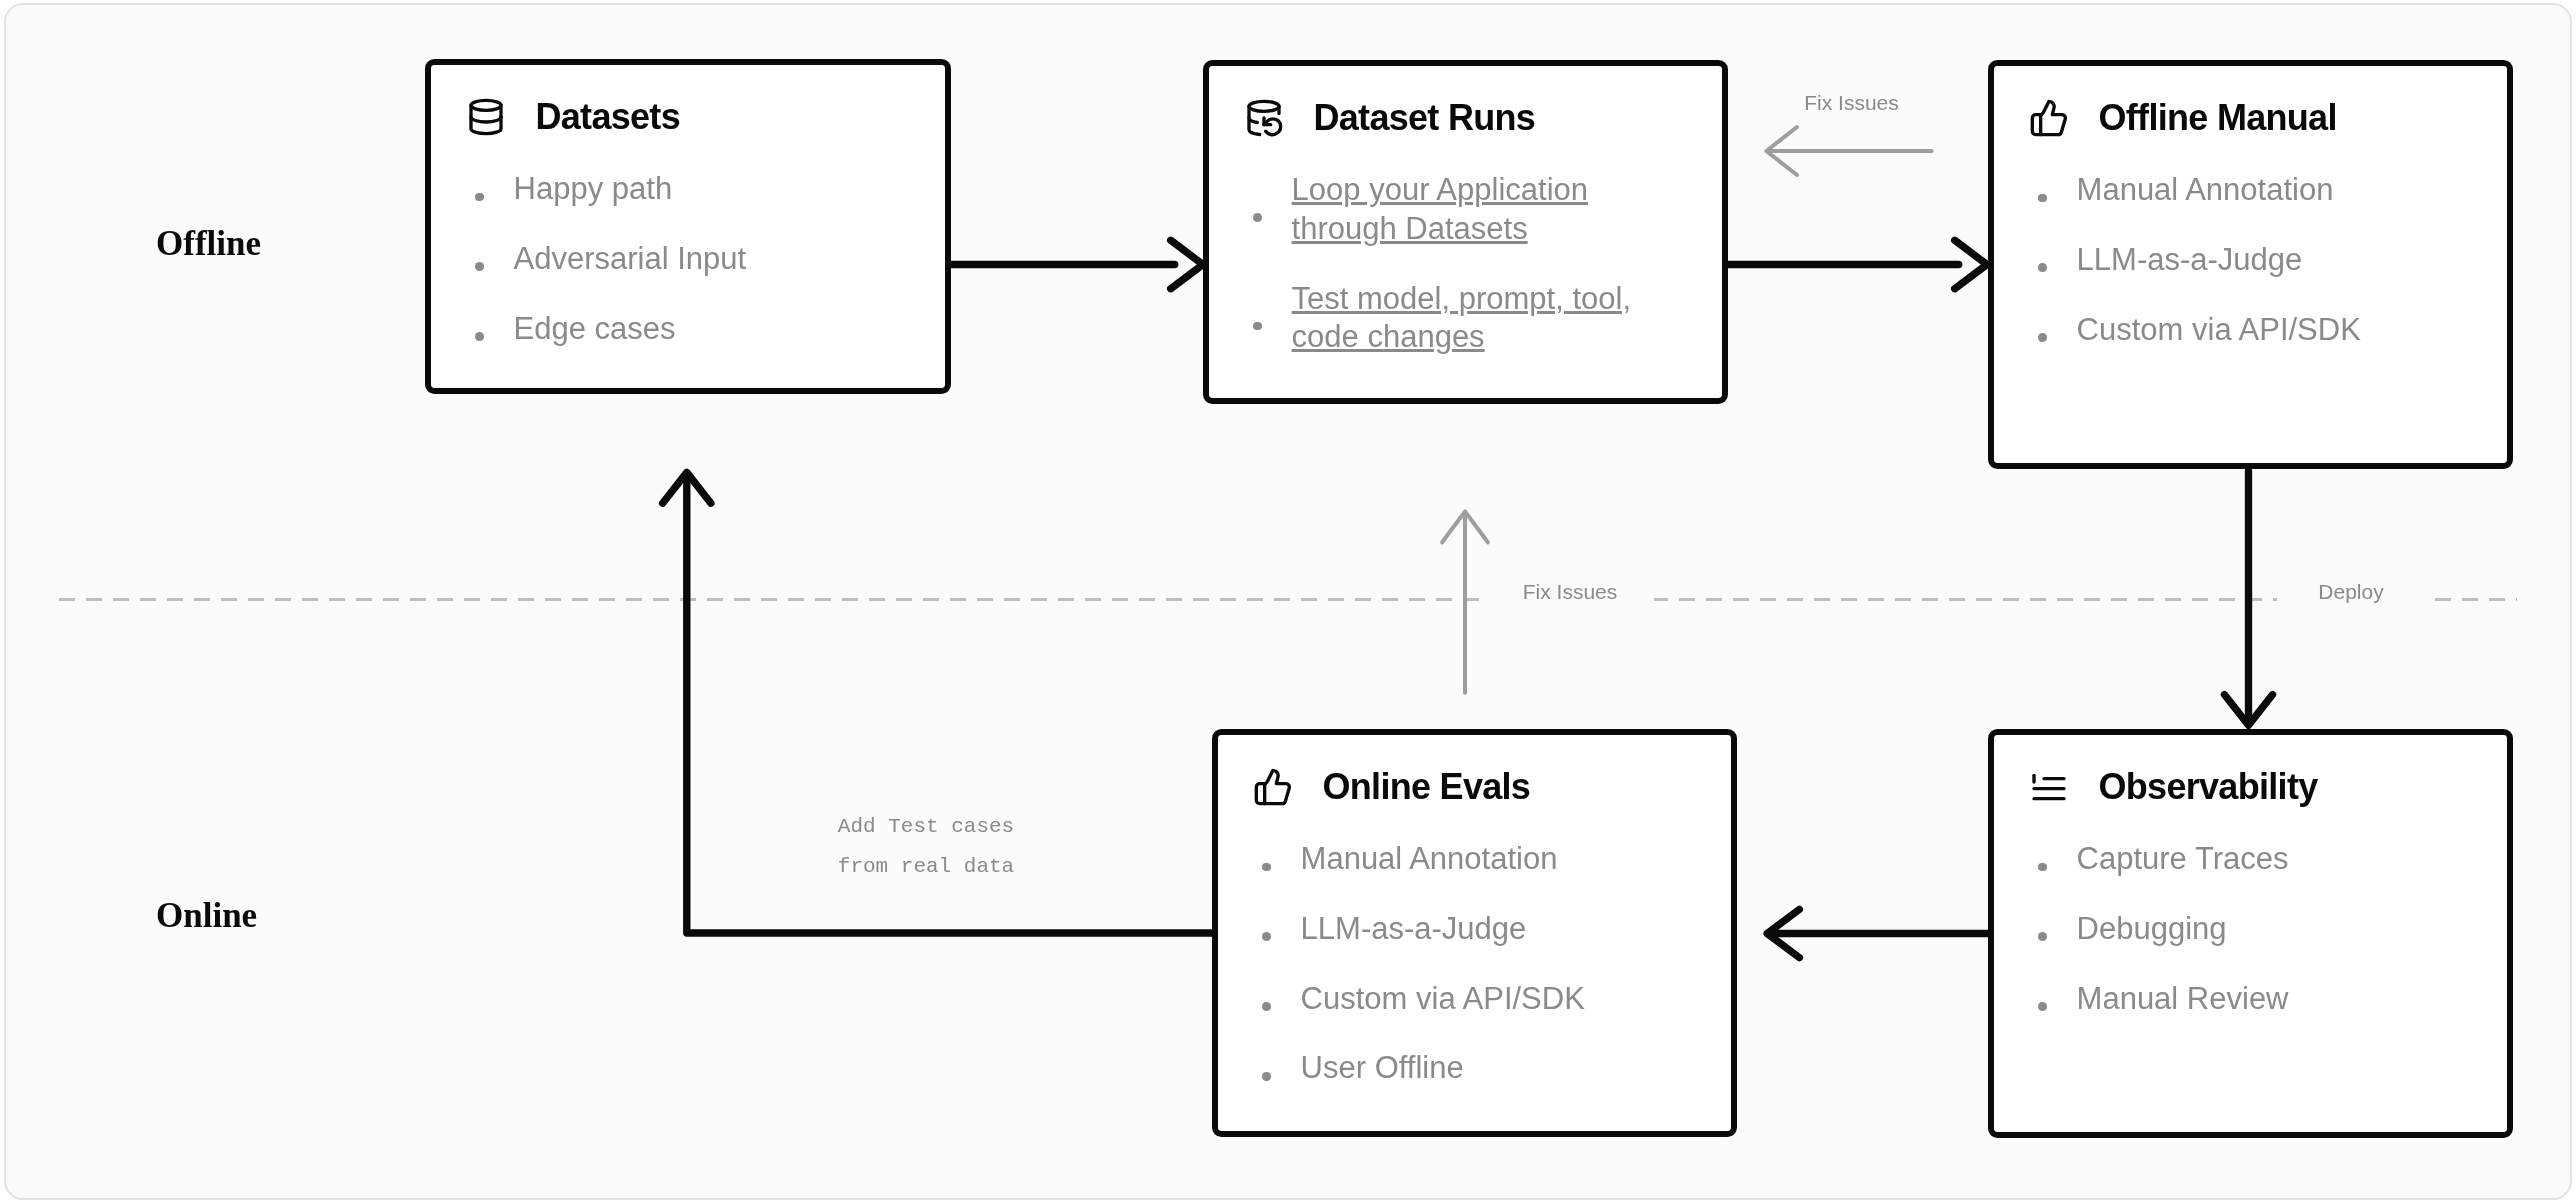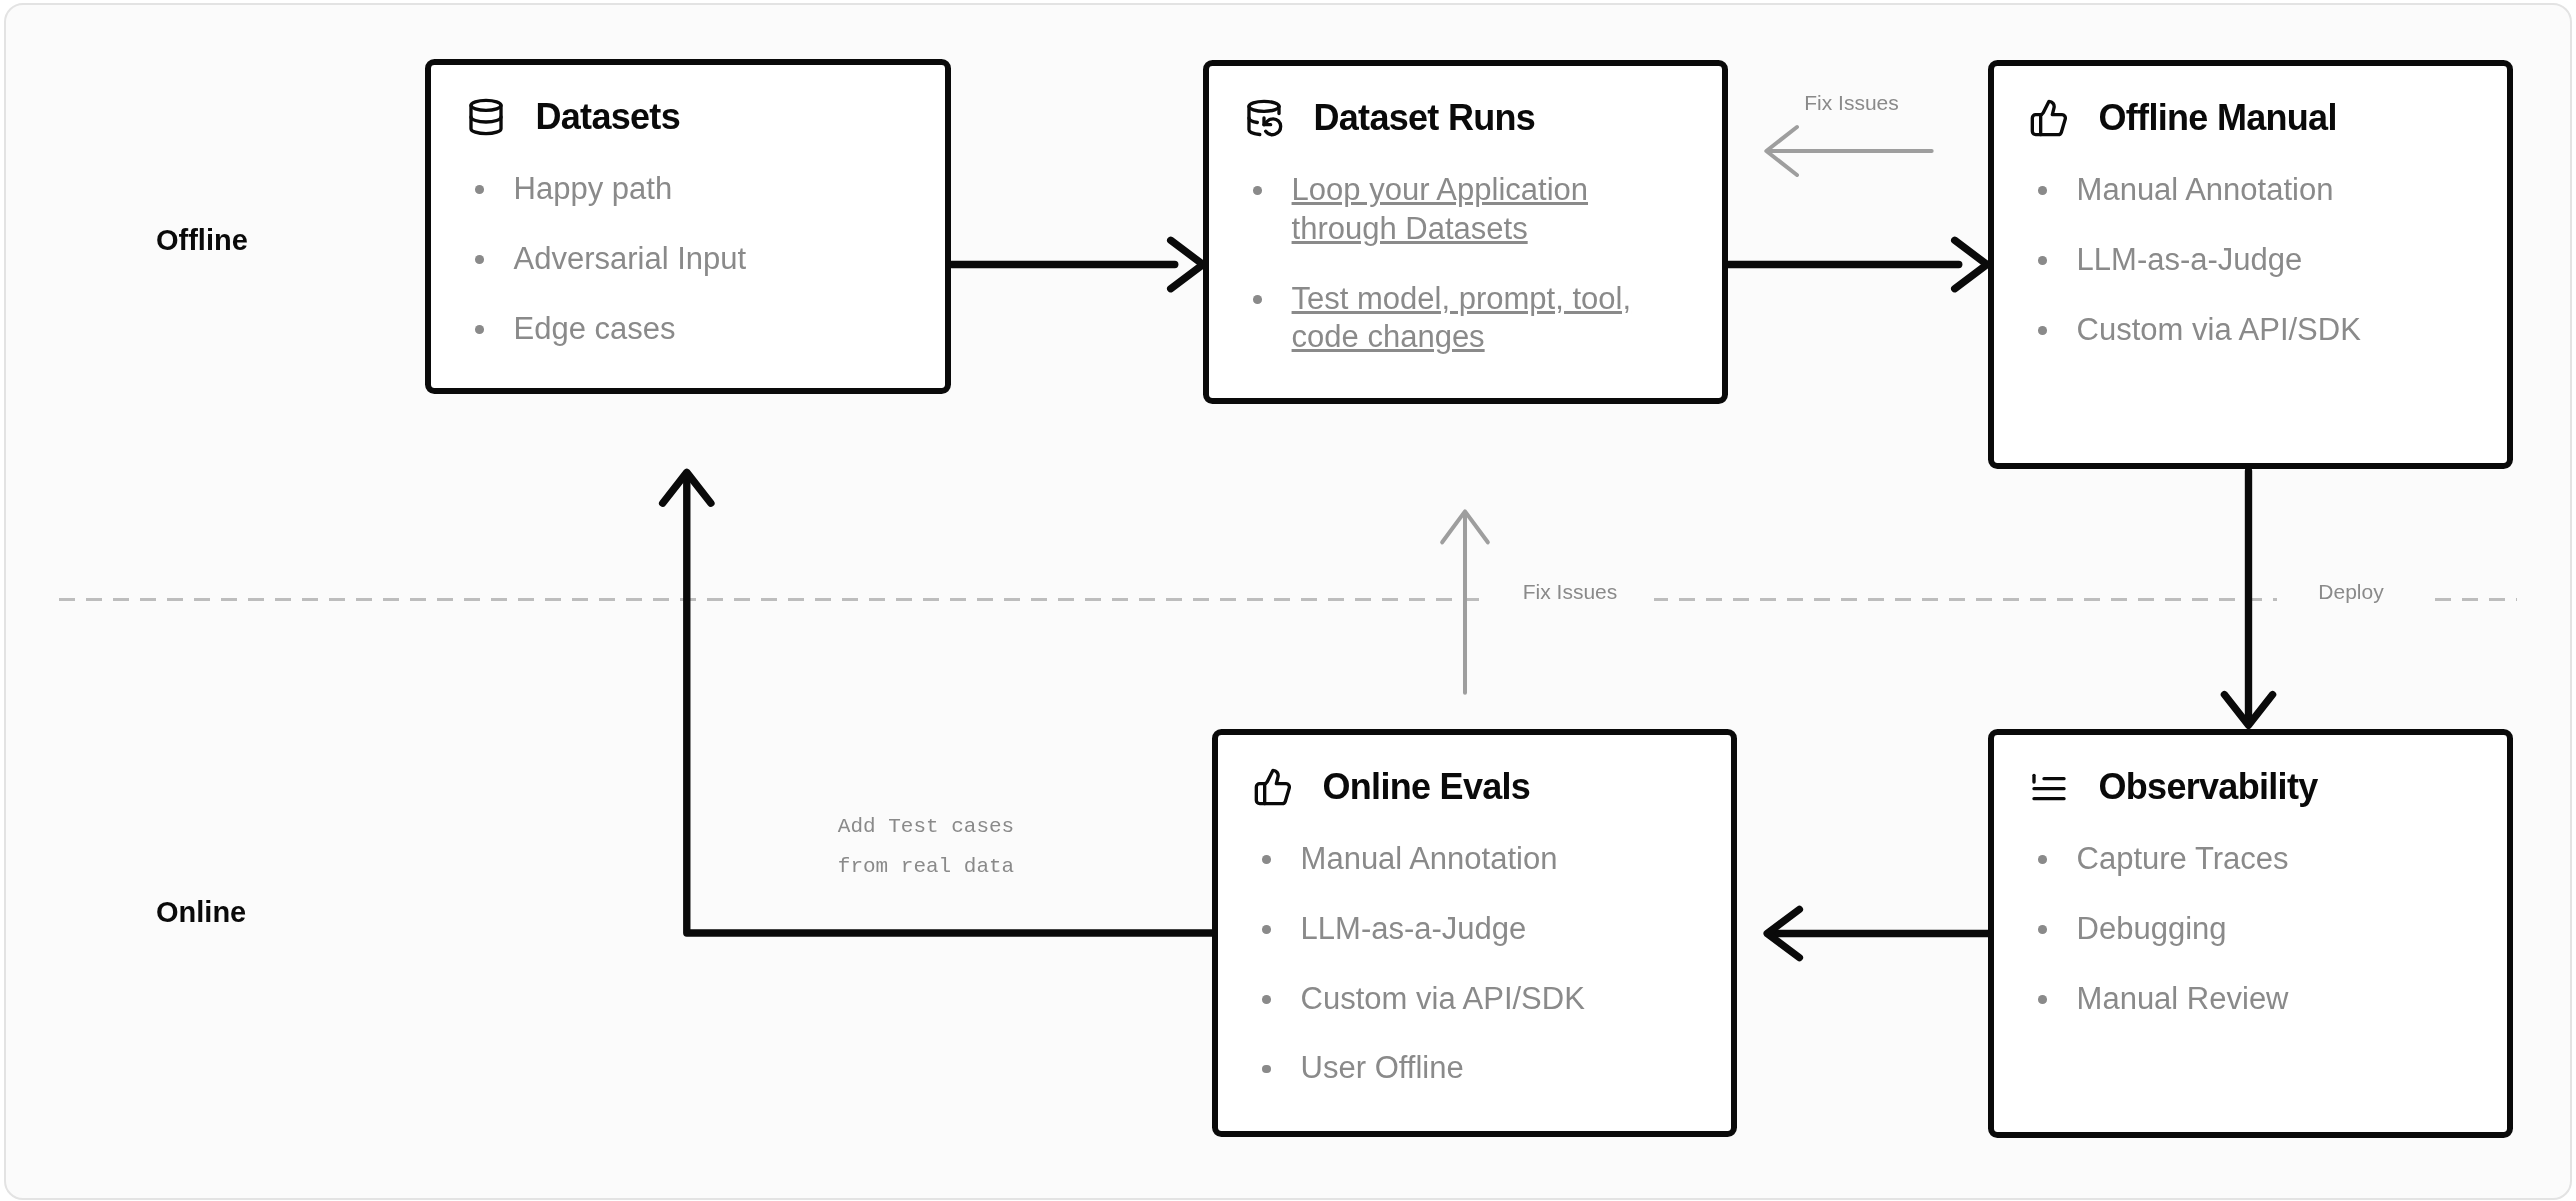--- a/index.html
+++ b/index.html
@@ -30,27 +30,27 @@
   .box-offline-evals{left:1988px;top:60px;height:409px;}
   .box-online-evals{left:1212px;top:729px;height:408px;}
   .box-observability{left:1988px;top:729px;height:409px;}
 
   .box-title{display:flex;align-items:center;gap:29.5px;font-size:36px;font-weight:700;
              color:var(--title-text);letter-spacing:-0.7px;white-space:nowrap;}
   .icon{flex:none;display:flex;align-items:center;justify-content:center;color:var(--title-text);}
   .icon svg{width:40px;height:40px;display:block;}
 
   ul.box-list{list-style:none;margin-top:32px;}
-  ul.box-list li{display:flex;align-items:flex-start;gap:29.5px;margin-bottom:31px;
+  ul.box-list li{display:flex;align-items:center;gap:29.5px;margin-bottom:31px;
                  font-size:31px;line-height:1.25;color:var(--muted-text);}
   ul.box-list .dot{flex:none;width:8.7px;height:8.7px;border-radius:50%;background:var(--muted-text);
                    margin-top:15.4px;margin-left:9.4px;}
   .box-dataset-runs .item-text{max-width:376px;text-decoration:underline;}
 
-  .section-label{position:absolute;font-size:29px;font-weight:700;color:var(--title-text);z-index:2;}
+  .section-label{position:absolute;font-size:35px;font-weight:700;color:var(--title-text);z-index:2;font-family:Liberation Serif, serif;}
   .label-offline{left:156px;top:224px;}
   .label-online{left:156px;top:896px;}
 
   .edge-label{position:absolute;font-size:21px;color:var(--muted-text);z-index:2;text-align:center;}
   .label-fix-top{left:1731px;top:91px;width:241px;}
   .label-fix-mid{left:1486px;top:580px;width:168px;background:var(--card-background);padding:0 13.4px;}
   .label-deploy{left:2277px;top:580px;width:148px;background:var(--card-background);padding:0 6.7px;}
   .label-add-tests{left:765px;top:807px;width:322px;line-height:40px;font-family:Liberation Mono, monospace;}
 
   svg.arrow{position:absolute;z-index:3;overflow:visible;}

